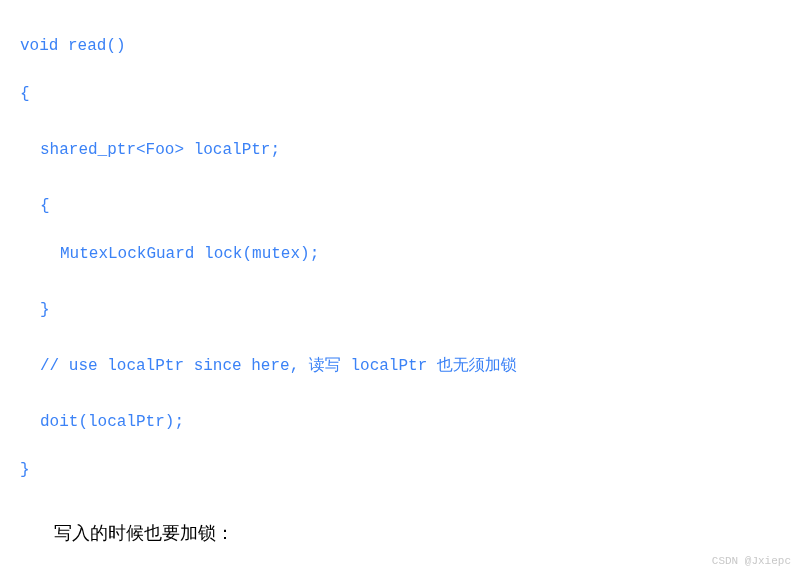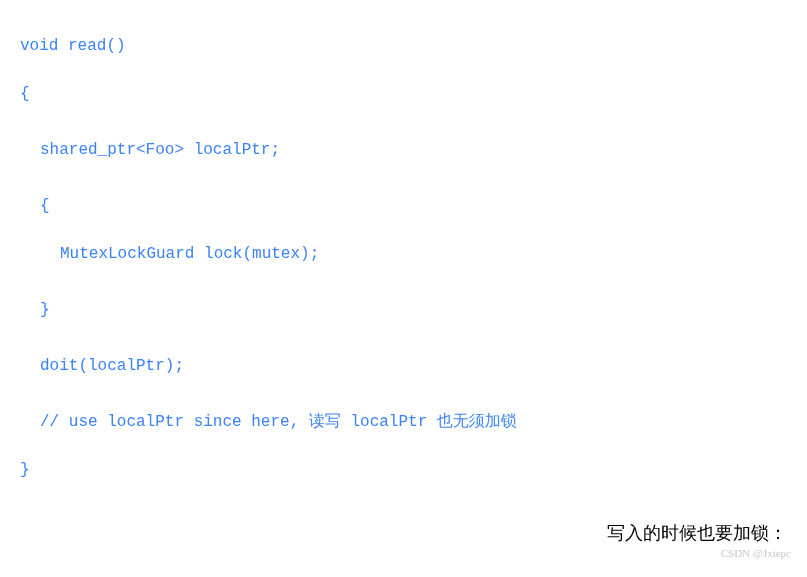--- a/index.html
+++ b/index.html
@@ -16,46 +16,45 @@
   }
   .codeblock {
     font-family: "Consolas", "Courier New", monospace;
     white-space: pre;
     color: #3b82f6;
   }
   .prose {
     font-family: "SimSun", "宋体", serif;
     font-size: 18px;
     margin: 14px 0 14px 34px;
-    text-align: right;
   }
   .indent1 { padding-left: 20px; margin-top: 8px; }
   .indent2 { padding-left: 40px; }
   .watermark {
     position: absolute;
     right: 16px;
-    bottom: 16px;
+    bottom: 8px;
     font-size: 11px;
     color: #c8c8c8;
-    font-family: Liberation Serif, serif;
+    font-family: Liberation Mono, monospace;
   }
   .line { display: block; }
 </style>
 </head>
 <body>
 
 <div class="codeblock">
 <span class="line">void read()</span>
 <span class="line">{</span>
 <span class="line indent1">shared_ptr&lt;Foo&gt; localPtr;</span>
 <span class="line indent1">{</span>
 <span class="line indent2">MutexLockGuard lock(mutex);</span>
 <span class="line indent1">}</span>
+<span class="line indent1">// use localPtr since here, 读写 localPtr 也无须加锁</span>
 <span class="line indent1">doit(localPtr);</span>
-<span class="line indent1">// use localPtr since here, 读写 localPtr 也无须加锁</span>
 <span class="line">}</span>
 </div>
 
 <div class="prose">写入的时候也要加锁：</div>
 
 <div class="codeblock">
 
 
 
 

